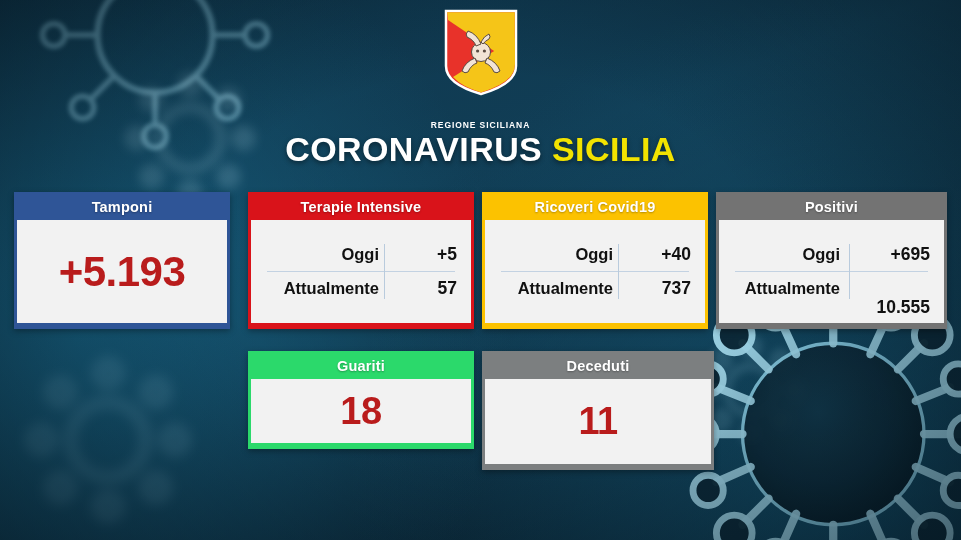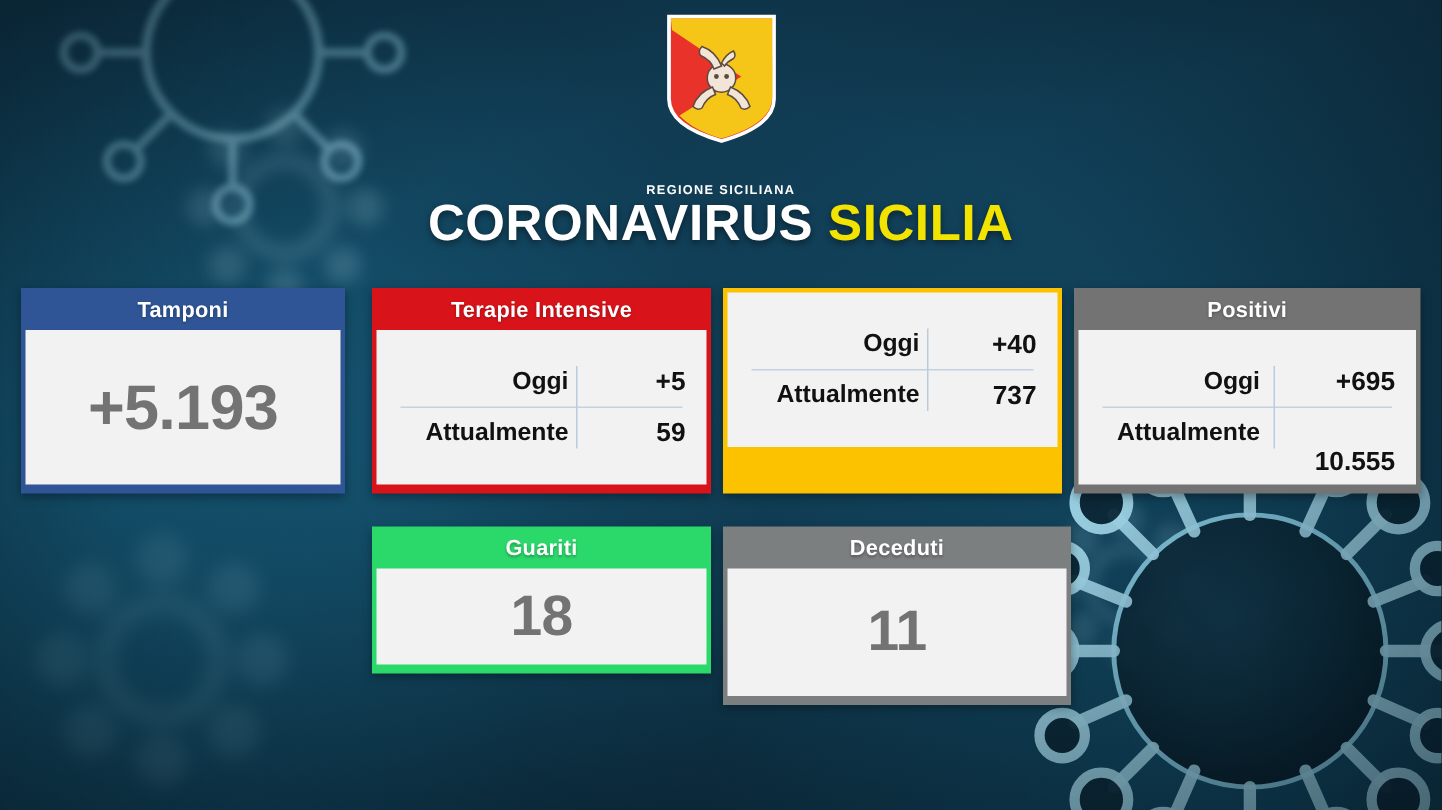--- a/index.html
+++ b/index.html
@@ -149,21 +149,21 @@
     display: flex;
     flex-direction: column;
     justify-content: center;
   }
 
   
   .big-number {
     text-align: center;
     font-size: 42px;
     font-weight: bold;
-    color: #737373;
+    color: #b91c1c;
     letter-spacing: -0.5px;
   }
   .big-number.small { font-size: 38px; }
 
   
   .rows {
     position: relative;
     padding: 0 14px;
   }
   .row {
@@ -374,27 +374,28 @@
       <div class="card-body">
         <div class="rows">
           <div class="vrule" style="right:86px;"></div>
           <div class="row">
             <span class="lbl">Oggi</span>
             <span class="val">+5</span>
           </div>
           <div class="row-sep"></div>
           <div class="row">
             <span class="lbl">Attualmente</span>
-            <span class="val">59</span>
+            <span class="val">57</span>
           </div>
         </div>
       </div>
     </div>
 
     <div class="card" style="left:482px; top:192px; width:226px; height:137px; background:#FCC200;">
+      <div class="card-head">Ricoveri Covid19</div>
       <div class="card-body">
         <div class="rows">
           <div class="vrule" style="right:86px;"></div>
           <div class="row">
             <span class="lbl">Oggi</span>
             <span class="val">+40</span>
           </div>
           <div class="row-sep"></div>
           <div class="row">
             <span class="lbl">Attualmente</span>

